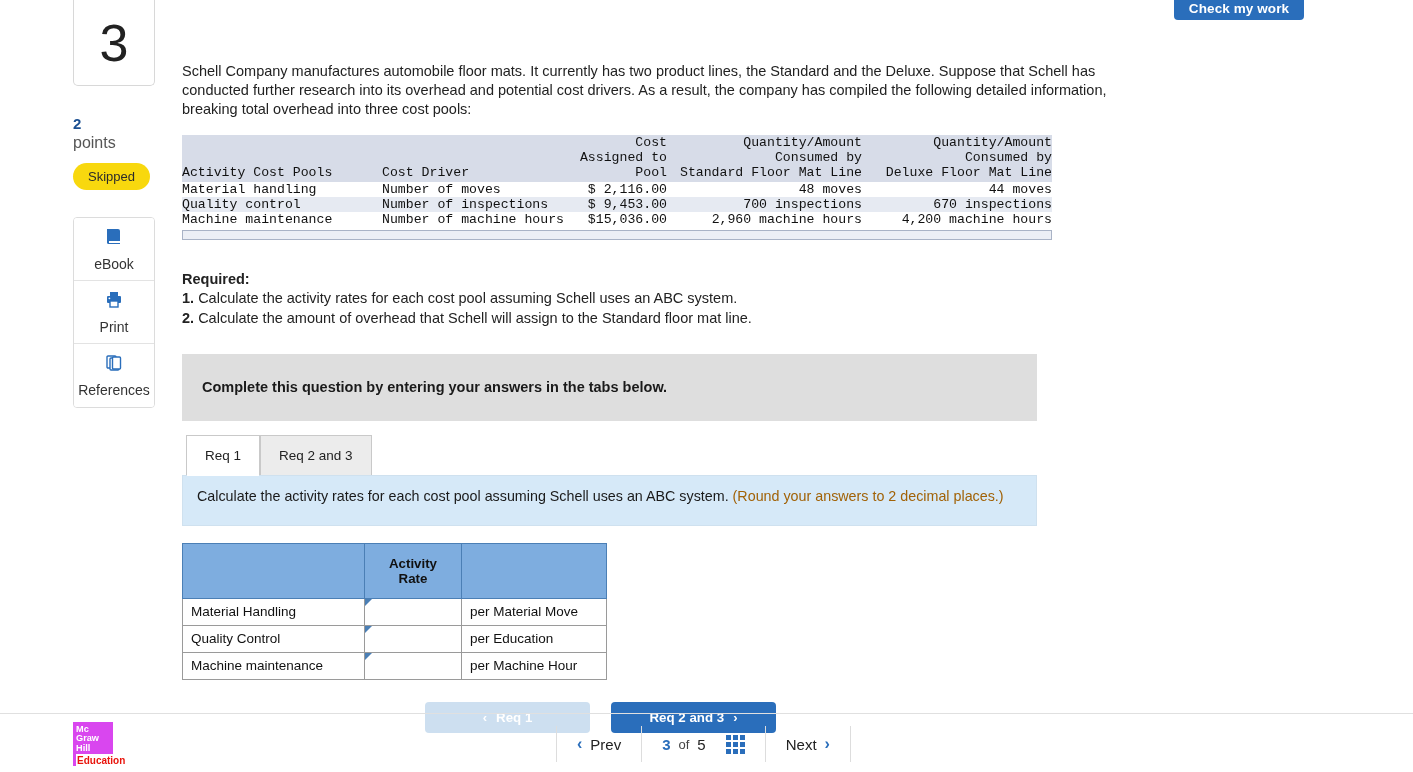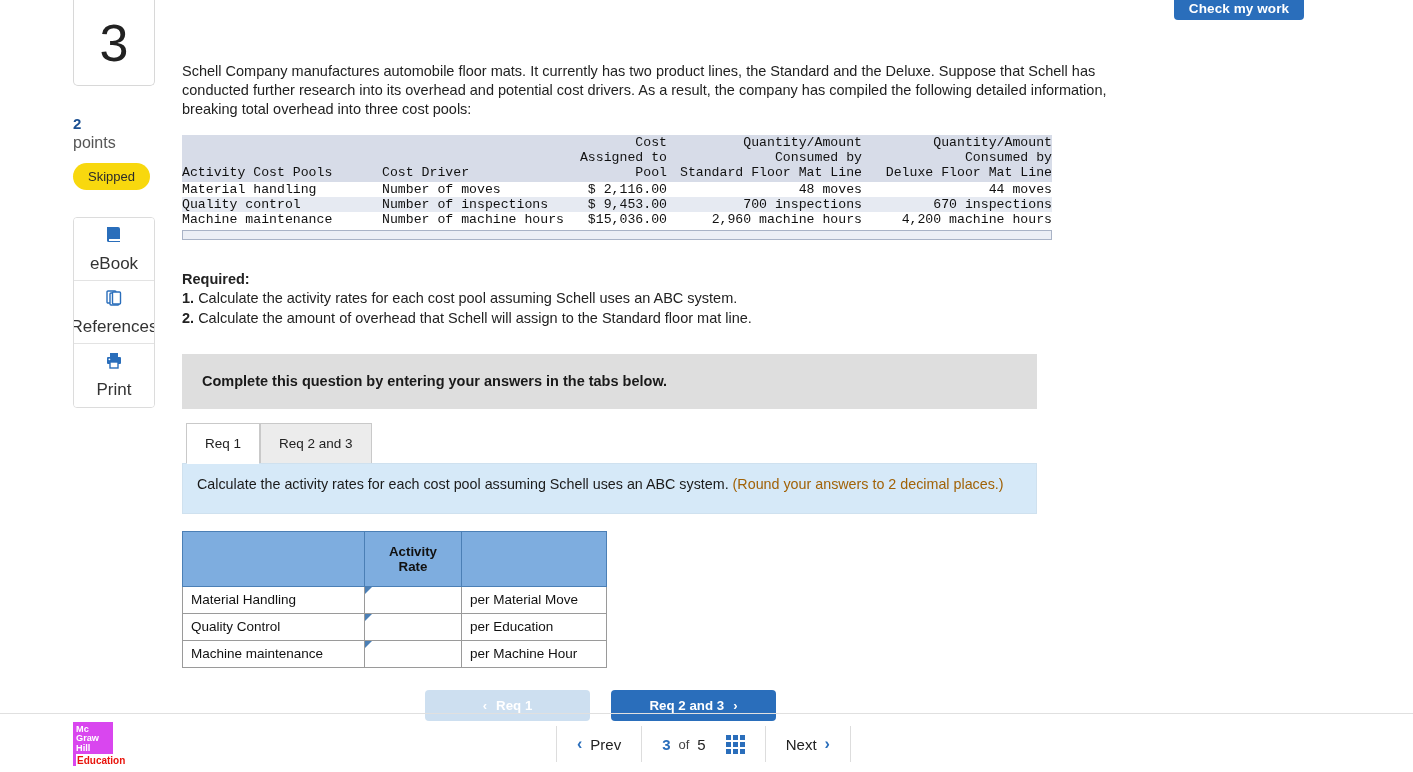--- a/index.html
+++ b/index.html
@@ -43,21 +43,21 @@
     border-radius: 14px; padding: 6px 15px;
     font-size: 13px; font-weight: 400;
   }
   .tool-group { margin-top: 27px; width: 82px; border: 1px solid #dcdcdc; border-radius: 4px; overflow: hidden; background: #fff; }
   .tool-btn {
     height: 63px; border-bottom: 1px solid #e3e3e3;
     display: flex; flex-direction: column; align-items: center; justify-content: center;
     gap: 5px; cursor: pointer; background: #fff;
   }
   .tool-btn:last-child { border-bottom: none; }
-  .tool-lbl { font-size: 17px; color: #333; }
+  .tool-lbl { font-size: 14px; color: #333; }
 
   
   .main { position: absolute; left: 182px; top: 0; width: 1000px; }
   .qtext { font-size: 14.5px; color: #222; line-height: 1.31; width: 930px; padding-top: 62px; }
 
   
   .datatable-wrap { margin-top: 16px; width: 870px; }
   .datatable {
     border-collapse: collapse; width: 870px;
     font-family: "Liberation Mono", monospace;
@@ -76,21 +76,21 @@
     background: #eceff5; border: 1px solid #a9b3c6;
   }
 
   
   .required { margin-top: 30px; font-size: 14.5px; color: #222; line-height: 1.33; }
   .required b { font-weight: bold; }
   .req-line { margin: 0; }
 
   
   .complete-banner {
-    margin-top: 26px; width: 855px; height: 55px;
+    margin-top: 26px; width: 855px; height: 67px;
     background: #dedede; display: flex; align-items: center;
     padding-left: 20px;
     font-size: 14.5px; font-weight: bold; color: #1a1a1a;
   }
 
   
   .tabs { margin-top: 14px; margin-left: 4px; display: flex; align-items: flex-end; position: relative; z-index: 2; }
   .tab {
     border: 1px solid #c9c9c9; border-bottom: none;
     padding: 0 18px; height: 40px;
@@ -193,37 +193,37 @@
             <path d="M3 2h11a2 2 0 0 1 2 2v13H5a2 2 0 0 1-2-2V2z" fill="#2a6ebb"></path>
             <path d="M3 15a2 2 0 0 1 2-2h11v4H5a2 2 0 0 1-2-2z" fill="#2a6ebb"></path>
             <path d="M5 14h11v2H5z" fill="#ffffff"></path>
           </svg>
         </span>
         <span class="tool-lbl">eBook</span>
       </div>
       <div class="tool-btn">
         <span>
           <svg width="20" height="20" viewBox="0 0 20 20">
-            <rect x="3" y="3" width="9" height="12" rx="1" fill="none" stroke="#2a6ebb" stroke-width="1.4"></rect>
-            <rect x="6" y="5" width="9" height="12" rx="1" fill="#ffffff" stroke="#2a6ebb" stroke-width="1.4"></rect>
-            <rect x="8.5" y="4" width="8" height="12" rx="1" fill="#ffffff" stroke="#2a6ebb" stroke-width="1.4"></rect>
-          </svg>
-        </span>
-        <span class="tool-lbl">References</span>
-      </div>
-      <div class="tool-btn">
-        <span>
-          <svg width="20" height="20" viewBox="0 0 20 20">
             <rect x="6" y="2" width="8" height="4" fill="#2a6ebb"></rect>
             <rect x="3" y="6" width="14" height="7" rx="1" fill="#2a6ebb"></rect>
             <rect x="6" y="11" width="8" height="6" fill="#ffffff" stroke="#2a6ebb" stroke-width="1.4"></rect>
             <circle cx="5.4" cy="8.3" r="0.9" fill="#ffffff"></circle>
           </svg>
         </span>
         <span class="tool-lbl">Print</span>
+      </div>
+      <div class="tool-btn">
+        <span>
+          <svg width="20" height="20" viewBox="0 0 20 20">
+            <rect x="3" y="3" width="9" height="12" rx="1" fill="none" stroke="#2a6ebb" stroke-width="1.4"></rect>
+            <rect x="6" y="5" width="9" height="12" rx="1" fill="#ffffff" stroke="#2a6ebb" stroke-width="1.4"></rect>
+            <rect x="8.5" y="4" width="8" height="12" rx="1" fill="#ffffff" stroke="#2a6ebb" stroke-width="1.4"></rect>
+          </svg>
+        </span>
+        <span class="tool-lbl">References</span>
       </div>
     </div>
   </div>
 
   <div class="main">
 
     <div class="qtext">Schell Company manufactures automobile floor mats. It currently has two product lines, the Standard and the Deluxe. Suppose that Schell has conducted further research into its overhead and potential cost drivers. As a result, the company has compiled the following detailed information, breaking total overhead into three cost pools:</div>
 
     <div class="datatable-wrap">
       <table class="datatable">

